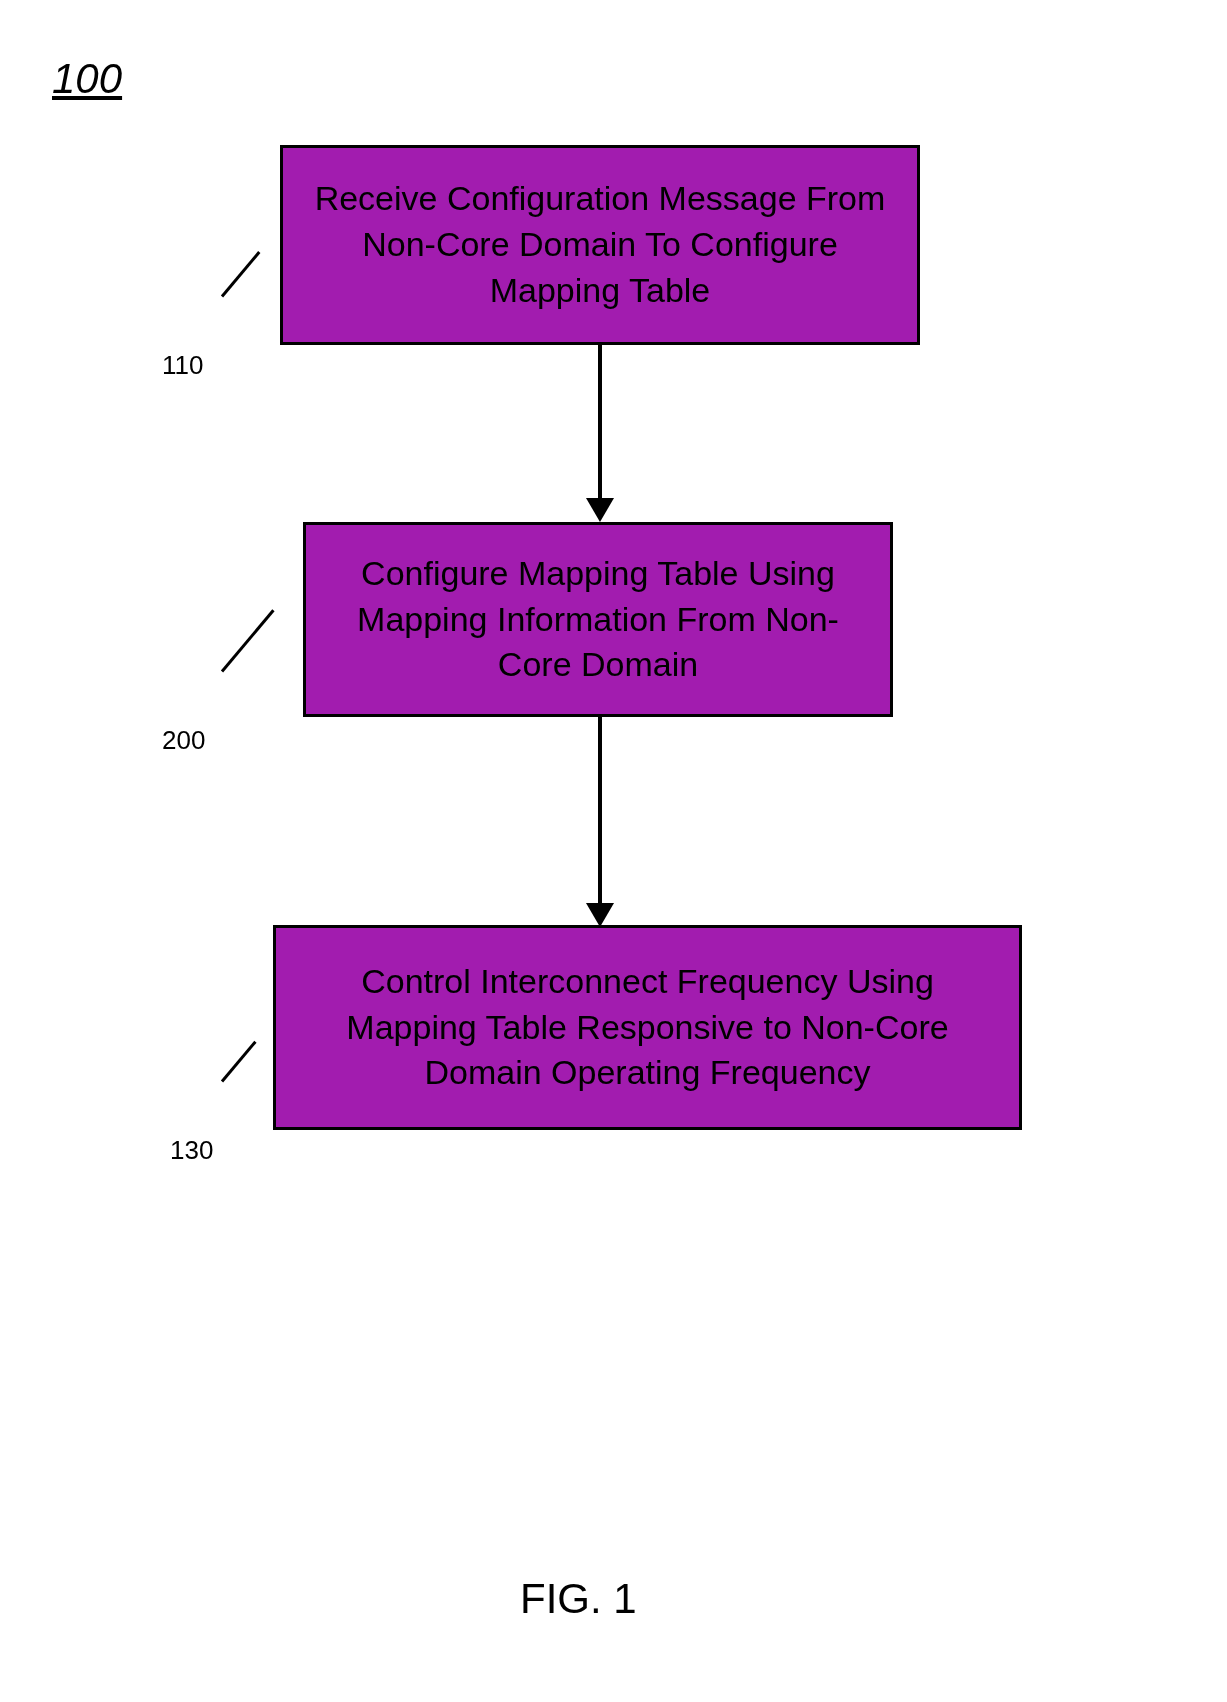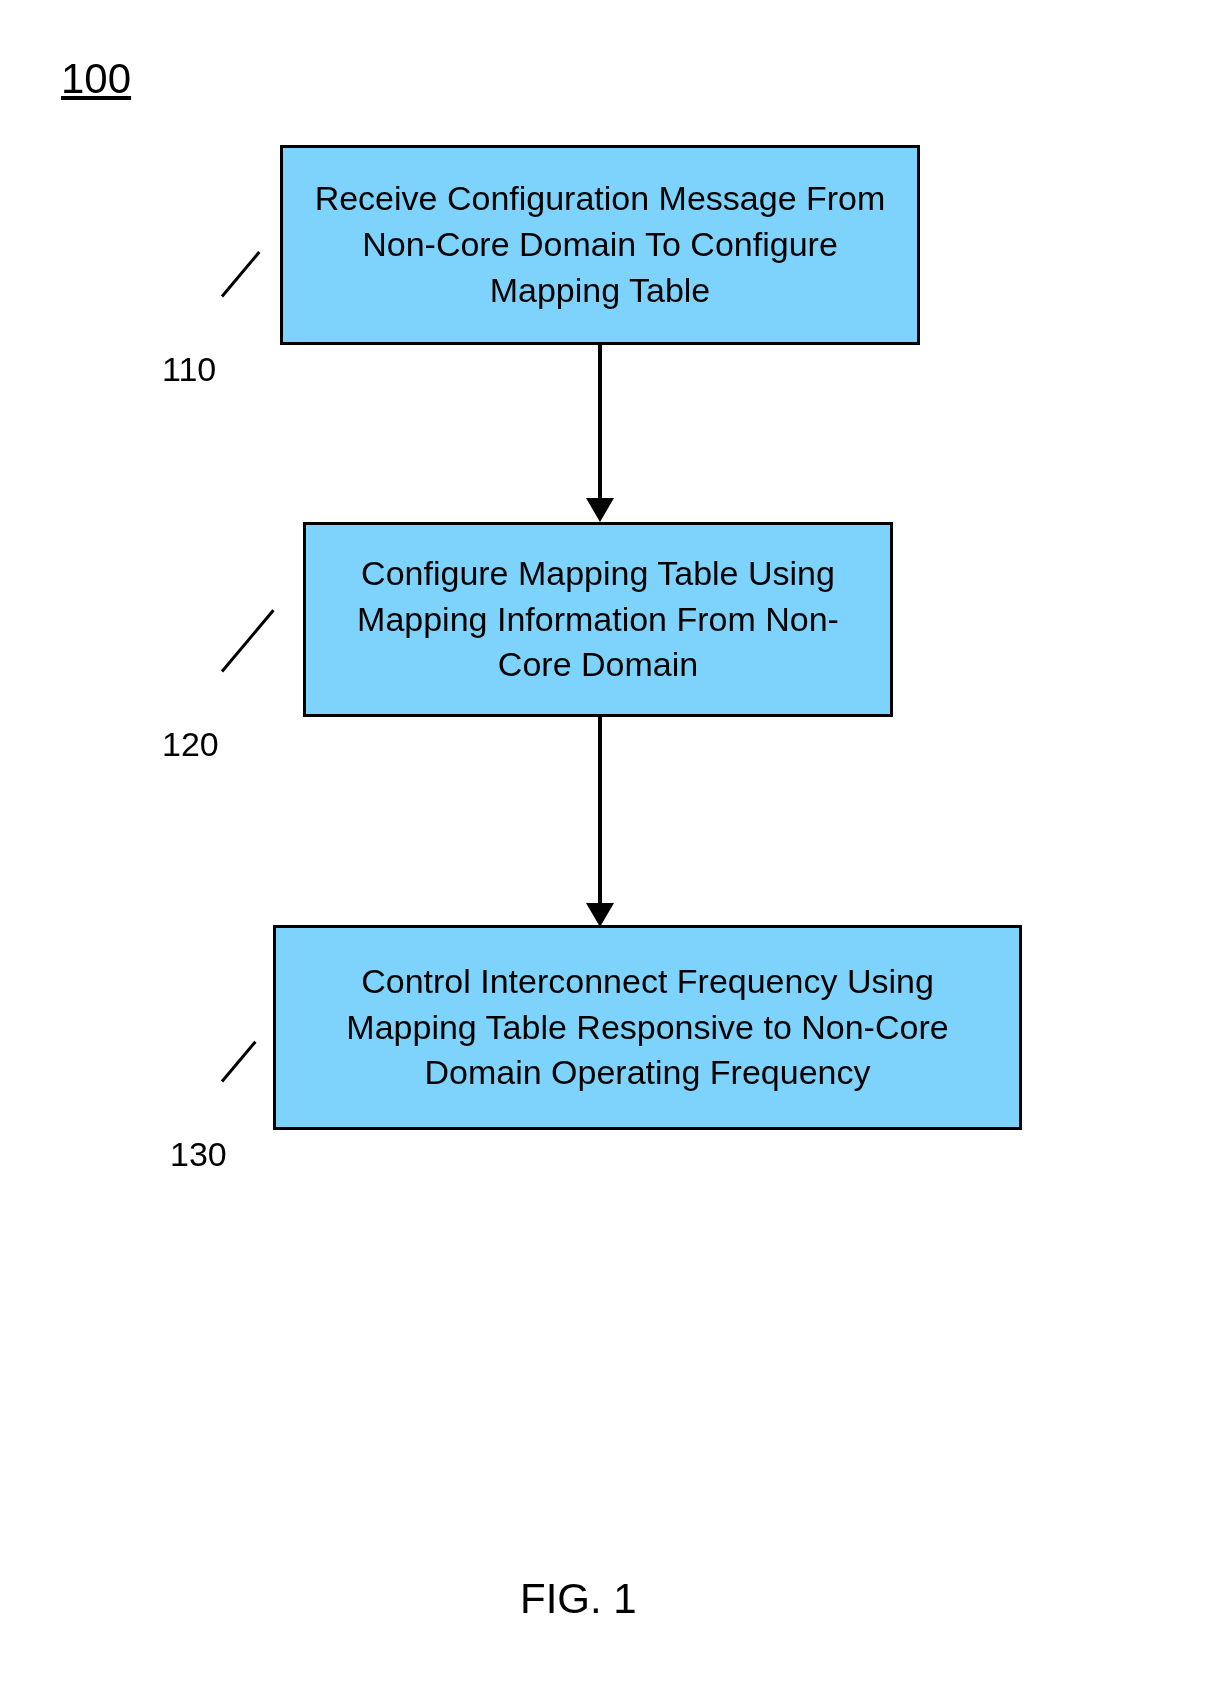--- a/index.html
+++ b/index.html
@@ -12,36 +12,37 @@
       font-family: Arial, Helvetica, sans-serif;
       background: white;
       width: 1227px;
       height: 1702px;
       position: relative;
     }
     
     .title {
       position: absolute;
       top: 55px;
-      left: 61px;
+      left: 52px;
       font-size: 42px;
       text-decoration: underline;
+      font-style: italic;
     }
     
     .flowchart {
       position: absolute;
       top: 145px;
       left: 0;
       width: 100%;
     }
     
     .box {
       position: absolute;
       border: 3px solid black;
-      background: #7dd3fc;
+      background: #a21caf;
       display: flex;
       align-items: center;
       justify-content: center;
       text-align: center;
       font-size: 34px;
       line-height: 1.35;
       padding: 20px;
     }
     
     .box1 {
@@ -95,21 +96,21 @@
     .arrowhead1 {
       top: 353px;
     }
     
     .arrowhead2 {
       top: 758px;
     }
     
     .label {
       position: absolute;
-      font-size: 34px;
+      font-size: 26px;
     }
     
     .label-line {
       position: absolute;
       background: black;
     }
     
     .label1 {
       top: 205px;
       left: 162px;
@@ -174,21 +175,21 @@
   <div class="label label1">110</div>
   <div class="label-line label1-line"></div>
 
   <div class="arrow arrow1"></div>
   <div class="arrowhead arrowhead1"></div>
 
   <div class="box box2">
     <span>Configure Mapping Table Using Mapping Information From Non-Core Domain</span>
   </div>
 
-  <div class="label label2">120</div>
+  <div class="label label2">200</div>
   <div class="label-line label2-line"></div>
 
   <div class="arrow arrow2"></div>
   <div class="arrowhead arrowhead2"></div>
 
   <div class="box box3">
     <span>Control Interconnect Frequency Using Mapping Table Responsive to Non-Core Domain Operating Frequency</span>
   </div>
 
   <div class="label label3">130</div>

